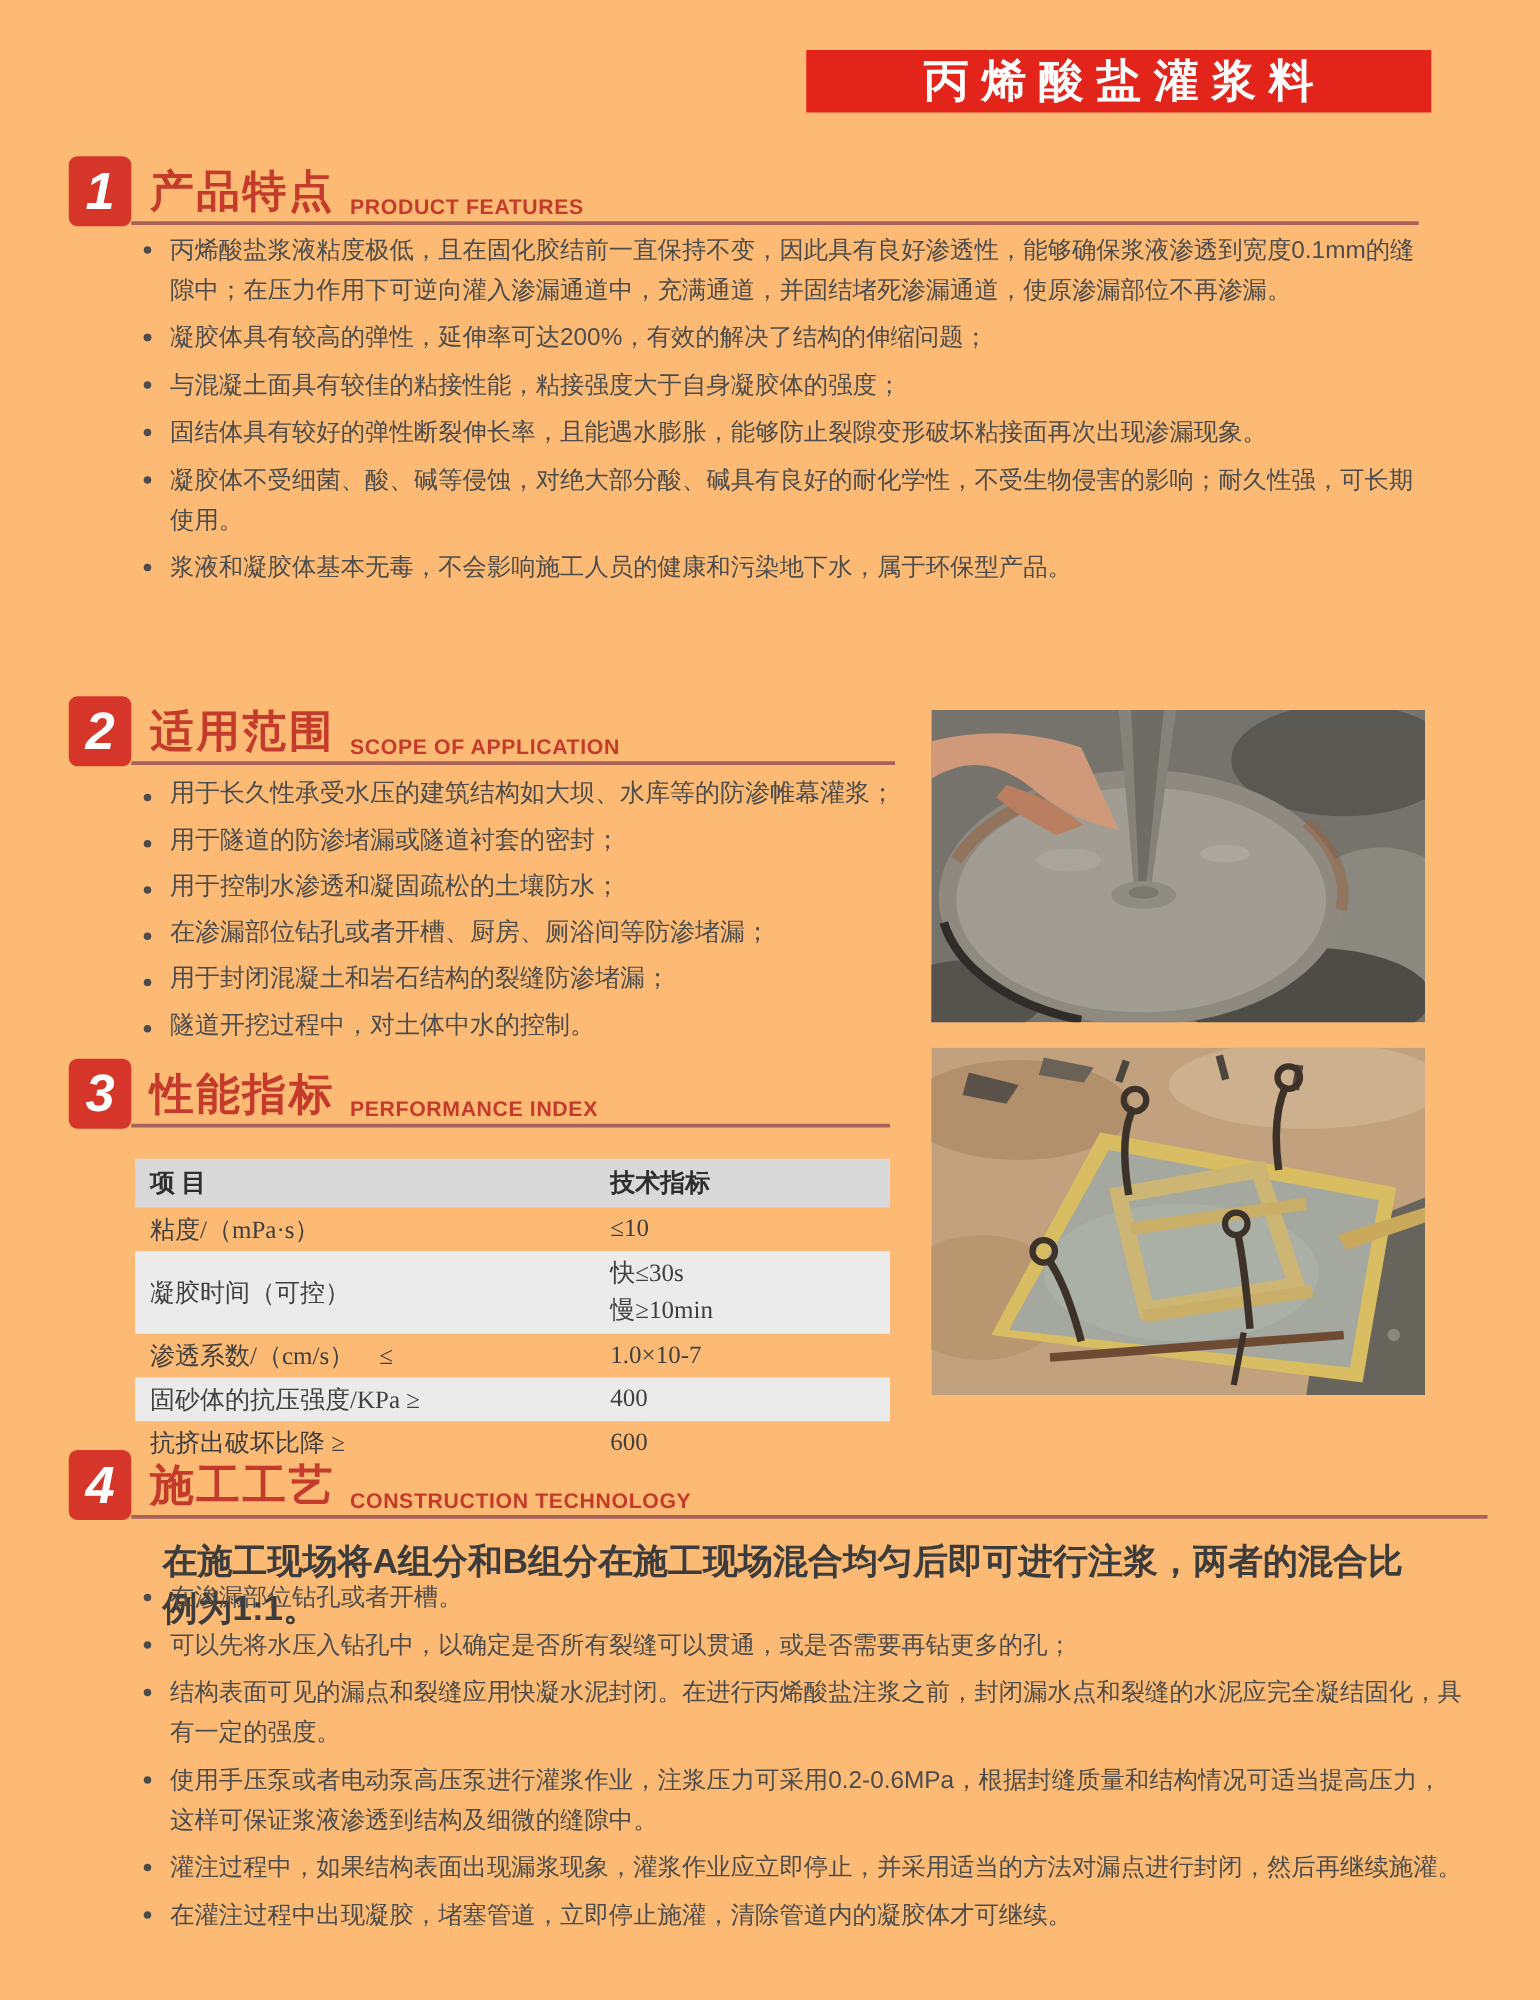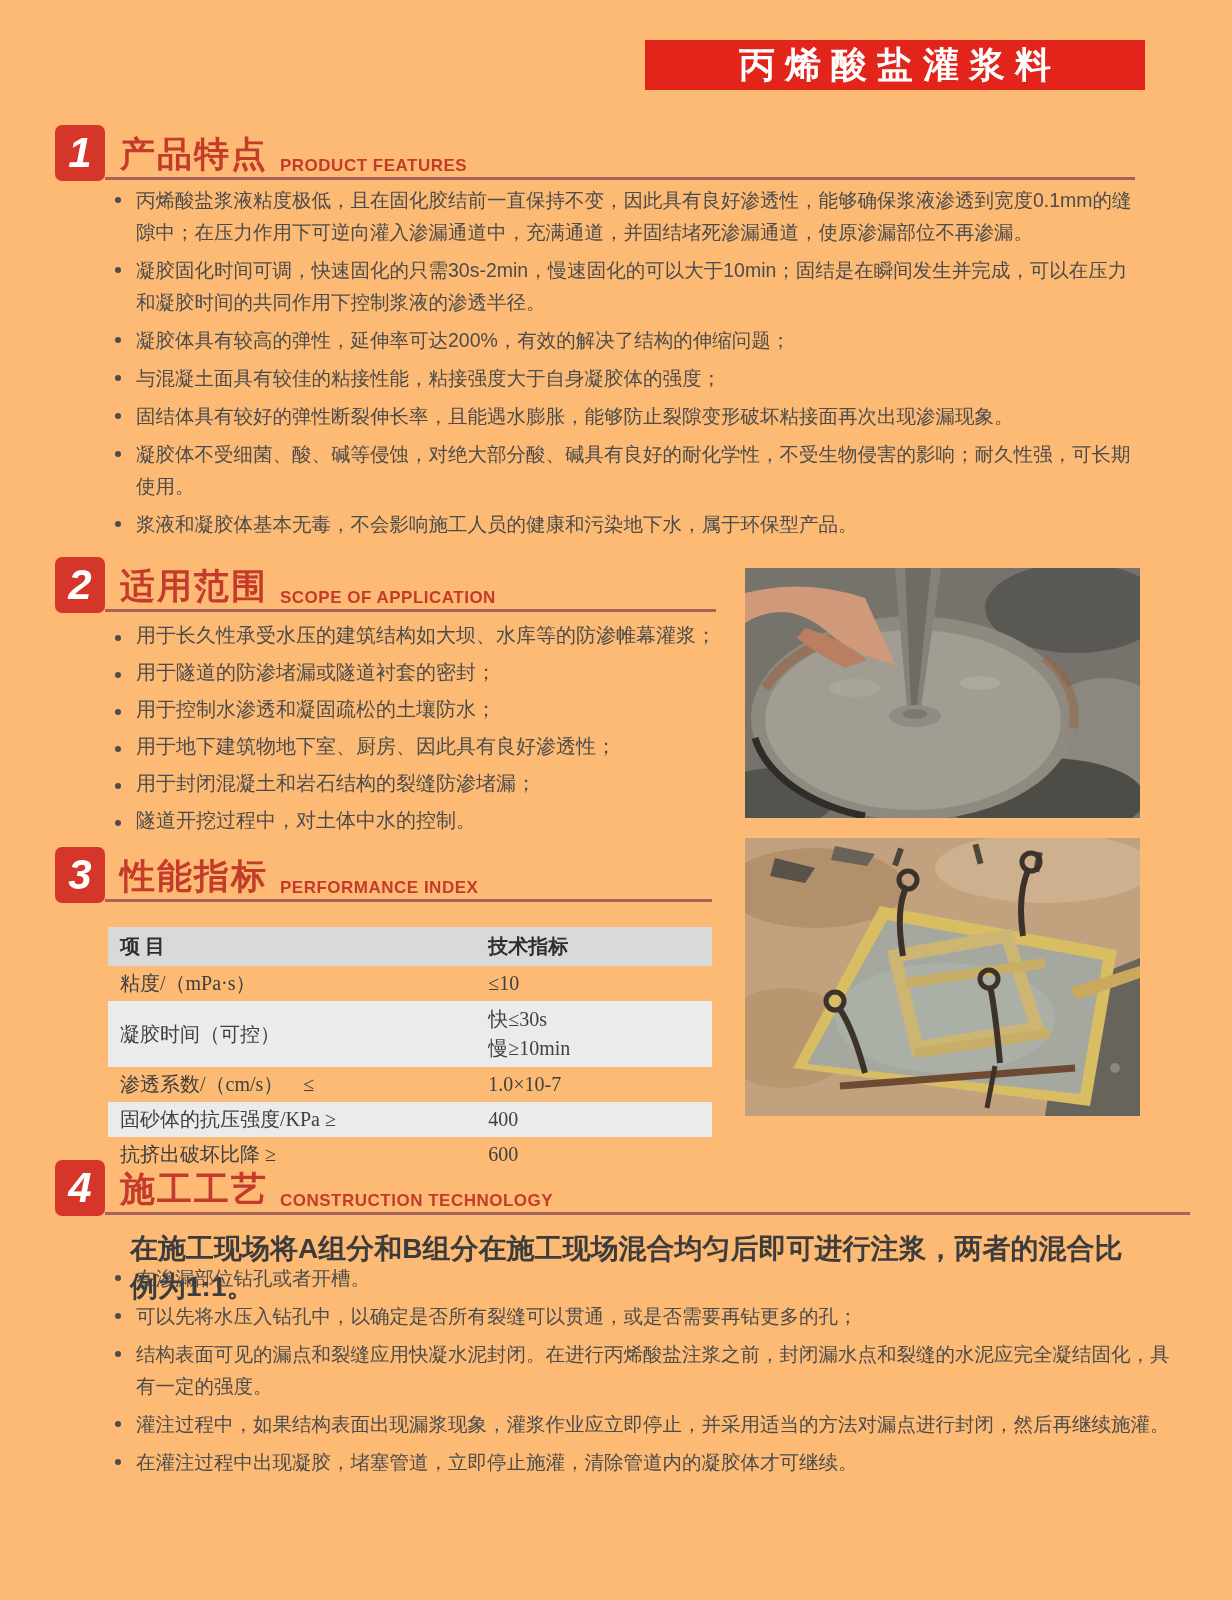--- a/index.html
+++ b/index.html
@@ -57,42 +57,42 @@
     <div class="num-box">
       <span>1</span>
     </div>
     <span class="sec-title">产品特点</span>
     <span class="sec-sub">PRODUCT FEATURES</span>
   </div>
   <div class="sec-line" style="left:105px;top:177px;width:1030px;"></div>
 
   <div class="bullet-list" style="left:108px;top:184px;width:1032px;">
     <div class="bullet"><span class="dot"></span><span>丙烯酸盐浆液粘度极低，且在固化胶结前一直保持不变，因此具有良好渗透性，能够确保浆液渗透到宽度0.1mm的缝隙中；在压力作用下可逆向灌入渗漏通道中，充满通道，并固结堵死渗漏通道，使原渗漏部位不再渗漏。</span></div>
-    <div class="bullet"><span class="dot"></span><span>凝胶固化时间可调，快速固化的只需30s-2min，慢速固化的可以大于10min；固结是在瞬间发生并完成，可以在压力和凝胶时间的共同作用下控制浆液的渗透半径。</span></div>
+    <div class="bullet"><span class="dot"></span></div>
     <div class="bullet"><span class="dot"></span><span>凝胶体具有较高的弹性，延伸率可达200%，有效的解决了结构的伸缩问题；</span></div>
     <div class="bullet"><span class="dot"></span><span>与混凝土面具有较佳的粘接性能，粘接强度大于自身凝胶体的强度；</span></div>
     <div class="bullet"><span class="dot"></span><span>固结体具有较好的弹性断裂伸长率，且能遇水膨胀，能够防止裂隙变形破坏粘接面再次出现渗漏现象。</span></div>
     <div class="bullet"><span class="dot"></span><span>凝胶体不受细菌、酸、碱等侵蚀，对绝大部分酸、碱具有良好的耐化学性，不受生物侵害的影响；耐久性强，可长期使用。</span></div>
     <div class="bullet"><span class="dot"></span><span>浆液和凝胶体基本无毒，不会影响施工人员的健康和污染地下水，属于环保型产品。</span></div>
   </div>
 
   <div class="sec-header" style="top:556px;">
     <div class="num-box">
       <span>2</span>
     </div>
     <span class="sec-title">适用范围</span>
     <span class="sec-sub">SCOPE OF APPLICATION</span>
   </div>
   <div class="sec-line" style="left:105px;top:609px;width:611px;"></div>
 
   <div class="bullet-list s2" style="left:108px;top:622px;width:615px;">
     <div class="bullet"><span class="dot"></span><span>用于长久性承受水压的建筑结构如大坝、水库等的防渗帷幕灌浆；</span></div>
     <div class="bullet"><span class="dot"></span><span>用于隧道的防渗堵漏或隧道衬套的密封；</span></div>
     <div class="bullet"><span class="dot"></span><span>用于控制水渗透和凝固疏松的土壤防水；</span></div>
-    <div class="bullet"><span class="dot"></span><span>用于地下建筑物地下室、厨房、因此具有良好渗透性；</span></div>
+    <div class="bullet"><span class="dot"></span><span>在渗漏部位钻孔或者开槽、厨房、厕浴间等防渗堵漏；</span></div>
     <div class="bullet"><span class="dot"></span><span>用于封闭混凝土和岩石结构的裂缝防渗堵漏；</span></div>
     <div class="bullet"><span class="dot"></span><span>隧道开挖过程中，对土体中水的控制。</span></div>
   </div>
 
   <div class="photo" style="left:745px;top:568px;width:395px;height:250px;">
     <svg width="395" height="250" viewBox="0 0 395 250" xmlns="http://www.w3.org/2000/svg">
       <rect x="0" y="0" width="395" height="250" fill="#76736c"></rect>
       <ellipse cx="330" cy="40" rx="90" ry="45" fill="#5a5852"></ellipse>
       <ellipse cx="360" cy="170" rx="70" ry="60" fill="#8b887f"></ellipse>
       <ellipse cx="300" cy="230" rx="100" ry="40" fill="#4e4c47"></ellipse>
@@ -205,17 +205,18 @@
     <span class="sec-sub">CONSTRUCTION TECHNOLOGY</span>
   </div>
   <div class="sec-line" style="left:105px;top:1212px;width:1085px;"></div>
 
   <div class="intro">在施工现场将A组分和B组分在施工现场混合均匀后即可进行注浆，两者的混合比例为1:1。</div>
 
   <div class="bullet-list" style="left:108px;top:1262px;width:1064px;">
     <div class="bullet"><span class="dot"></span><span>在渗漏部位钻孔或者开槽。</span></div>
     <div class="bullet"><span class="dot"></span><span>可以先将水压入钻孔中，以确定是否所有裂缝可以贯通，或是否需要再钻更多的孔；</span></div>
     <div class="bullet"><span class="dot"></span><span>结构表面可见的漏点和裂缝应用快凝水泥封闭。在进行丙烯酸盐注浆之前，封闭漏水点和裂缝的水泥应完全凝结固化，具有一定的强度。</span></div>
+    <div class="bullet"><span class="dot"></span><span>使用手压泵或者电动泵高压泵进行灌浆作业，注浆压力可采用0.2-0.6MPa，根据封缝质量和结构情况可适当提高压力，这样可保证浆液渗透到结构及细微的缝隙中。</span></div>
     <div class="bullet"><span class="dot"></span><span>灌注过程中，如果结构表面出现漏浆现象，灌浆作业应立即停止，并采用适当的方法对漏点进行封闭，然后再继续施灌。</span></div>
     <div class="bullet"><span class="dot"></span><span>在灌注过程中出现凝胶，堵塞管道，立即停止施灌，清除管道内的凝胶体才可继续。</span></div>
   </div>
 
 </div>
 
 </body></html>

